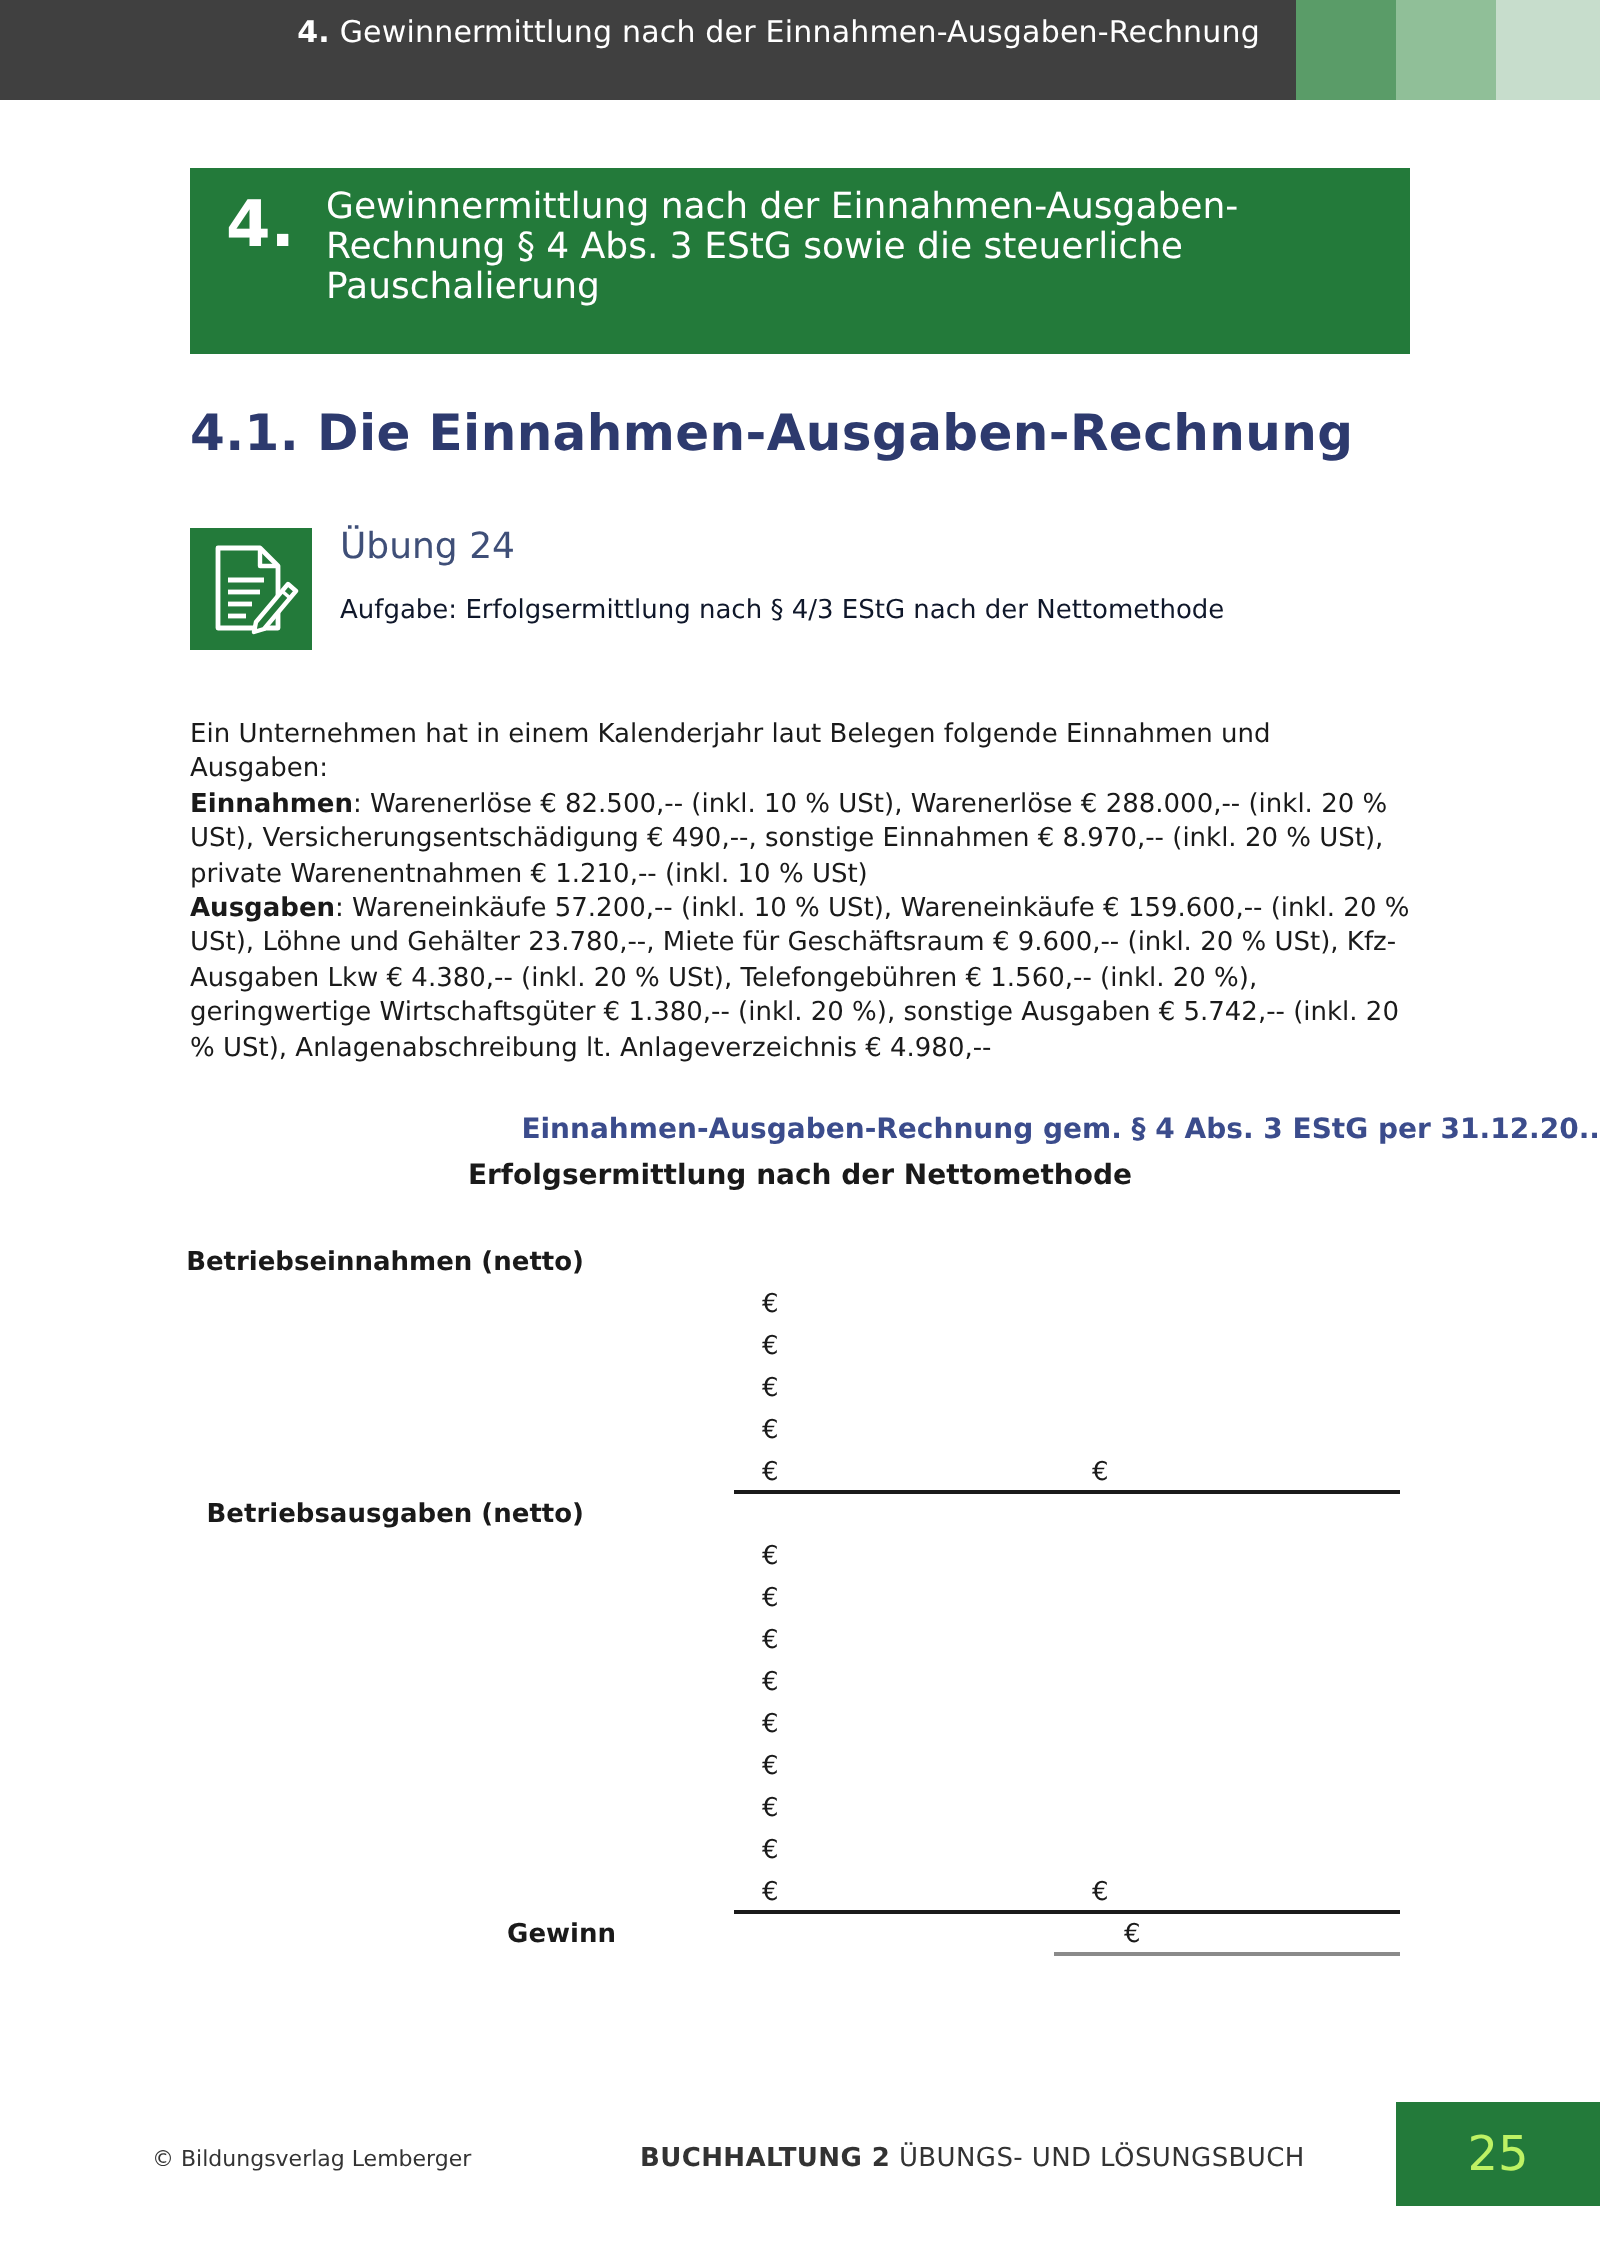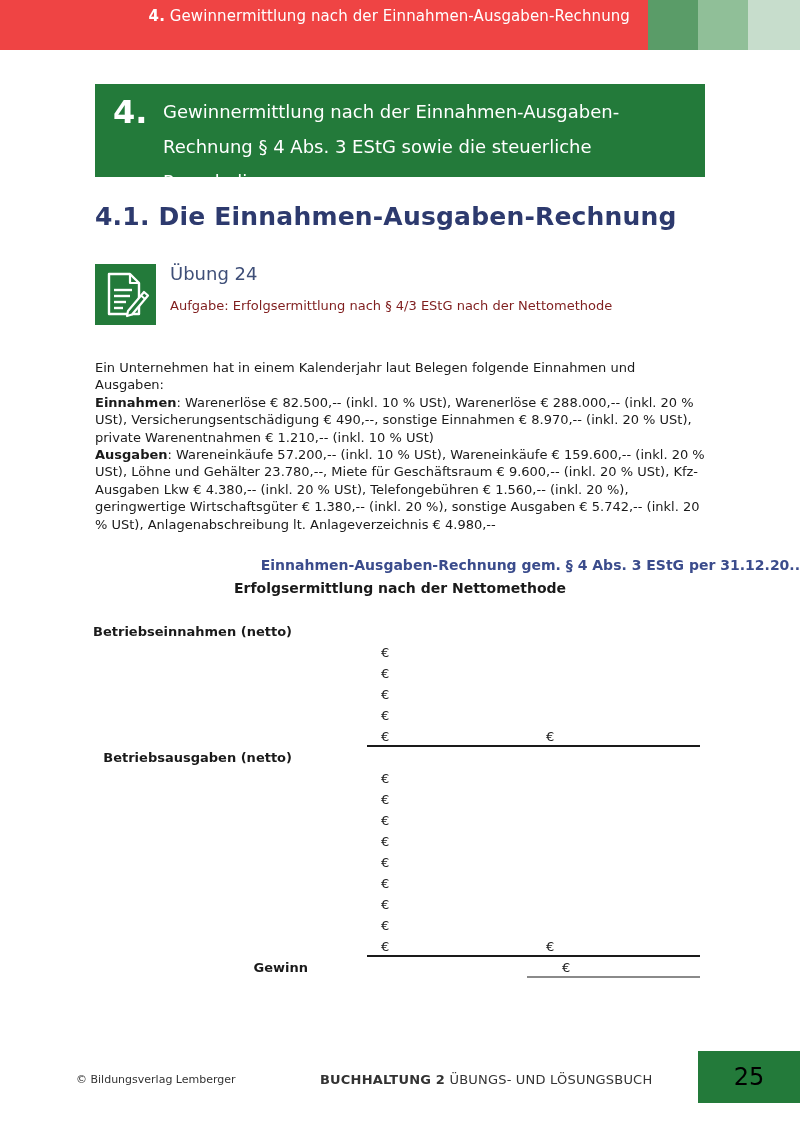--- a/index.html
+++ b/index.html
@@ -1,39 +1,39 @@
 <!DOCTYPE html>
 <html><head>
   <meta charset="utf-8">
   <style>
     * { margin: 0; padding: 0; box-sizing: border-box; }
     html, body { width: 800px; height: 1131px; background: #ffffff; overflow: hidden; }
     body { position: relative; font-family: "DejaVu Sans", sans-serif; color: #1a1a1a; }
 
     
     .run-header { position: absolute; left: 0; top: 0; width: 800px; height: 50px; display: flex; }
-    .run-header .main { width: 648px; height: 50px; background: #ef4444; color: #ffffff; text-align: right; padding: 7px 18px 0 0; font-size: 15px; line-height: 19px; letter-spacing: 0.1px; }
+    .run-header .main { width: 648px; height: 50px; background: #404040; color: #ffffff; text-align: right; padding: 7px 18px 0 0; font-size: 15px; line-height: 19px; letter-spacing: 0.1px; }
     .run-header .main b { font-weight: bold; }
     .run-header .s1 { width: 50px; height: 50px; background: #5a9c68; }
     .run-header .s2 { width: 50px; height: 50px; background: #90bf98; }
     .run-header .s3 { width: 52px; height: 50px; background: #c7ddcc; }
 
     
     .chapter-box { position: absolute; left: 95px; top: 84px; width: 610px; height: 93px; background: #237a3a; color: #ffffff; }
     .chapter-box .num { position: absolute; left: 18px; top: 10px; font-size: 32px; font-weight: bold; line-height: 36px; }
-    .chapter-box .title { position: absolute; left: 68px; top: 10px; width: 520px; font-size: 18px; line-height: 35px; }
+    .chapter-box .title { position: absolute; left: 68px; top: 10px; width: 520px; font-size: 18px; line-height: 20px; }
 
     
     .section-title { position: absolute; left: 95px; top: 202px; font-size: 25px; font-weight: bold; color: #2d3a6e; letter-spacing: 0.2px; }
 
     
     .ex-icon { position: absolute; left: 95px; top: 264px; width: 61px; height: 61px; background: #237a3a; }
     .ex-icon svg { position: absolute; left: 0; top: 0; }
     .ex-title { position: absolute; left: 170px; top: 263px; font-size: 18px; color: #3f4f78; }
-    .ex-task { position: absolute; left: 170px; top: 298px; font-size: 13px; color: #7f1d1d; }
+    .ex-task { position: absolute; left: 170px; top: 298px; font-size: 13px; color: #0f172a; }
 
     
     .body-text { position: absolute; left: 95px; top: 359px; width: 610px; font-size: 13px; line-height: 17.4px; color: #1a1a1a; }
     .body-text b { font-weight: bold; }
 
     
     .st-title { position: absolute; left: 0; width: 800px; top: 557px; text-align: right; font-size: 14px; font-weight: bold; color: #3b4c8c; }
     .st-subtitle { position: absolute; left: 0; width: 800px; top: 580px; text-align: center; font-size: 14px; font-weight: bold; color: #1a1a1a; }
 
     
@@ -41,21 +41,21 @@
     .st-label { position: absolute; right: 440px; top: 0; font-weight: bold; white-space: nowrap; }
     .st-euro1 { position: absolute; left: 381px; top: 0; }
     .st-euro2 { position: absolute; left: 546px; top: 0; }
     .rule { position: absolute; height: 2px; background: #1a1a1a; }
     .rule.grey { background: #8a8a8a; }
 
     
     .footer-copy { position: absolute; left: 76px; top: 1073px; font-size: 11px; color: #333333; }
     .footer-book { position: absolute; left: 320px; top: 1072px; font-size: 13px; color: #333333; letter-spacing: 0.2px; }
     .footer-book b { font-weight: bold; }
-    .page-num { position: absolute; left: 698px; top: 1051px; width: 102px; height: 52px; background: #237a3a; color: #000000; font-size: 24px; text-align: center; line-height: 52px; }
+    .page-num { position: absolute; left: 698px; top: 1051px; width: 102px; height: 52px; background: #237a3a; color: #bef264; font-size: 24px; text-align: center; line-height: 52px; }
   </style>
 </head>
 <body>
 
 <div class="run-header">
   <div class="main">
     <div><b>4.</b> <span>Gewinnermittlung nach der Einnahmen-Ausgaben-Rechnung</span></div>
   </div>
   <div class="s1"></div>
   <div class="s2"></div>

